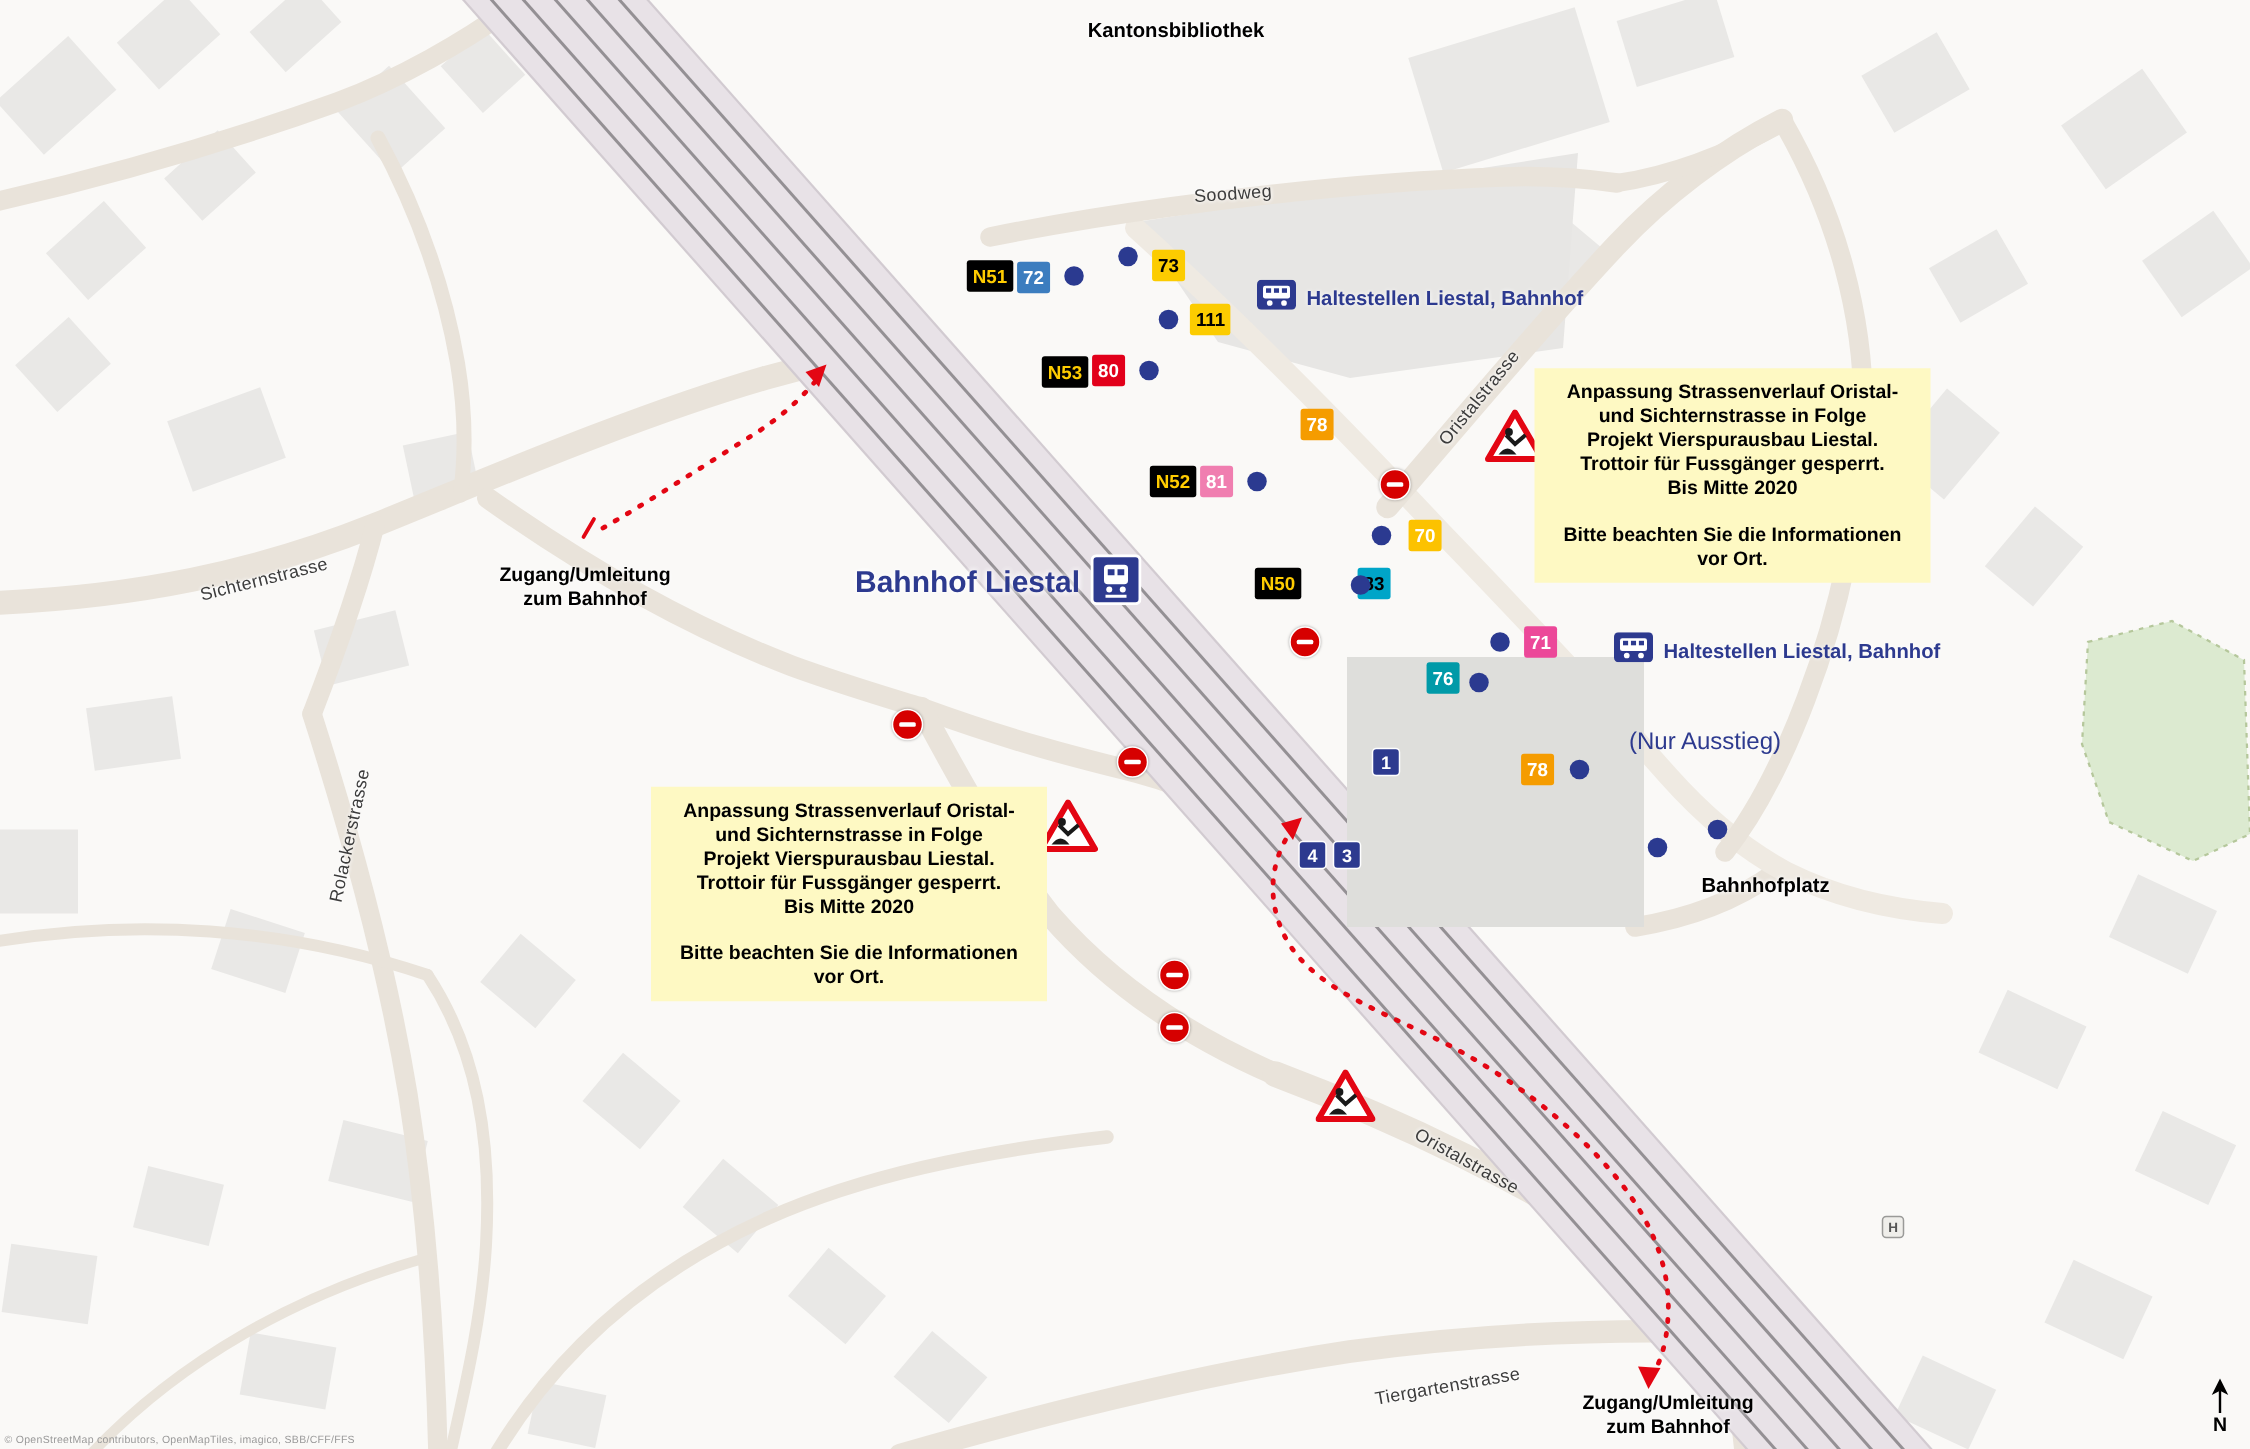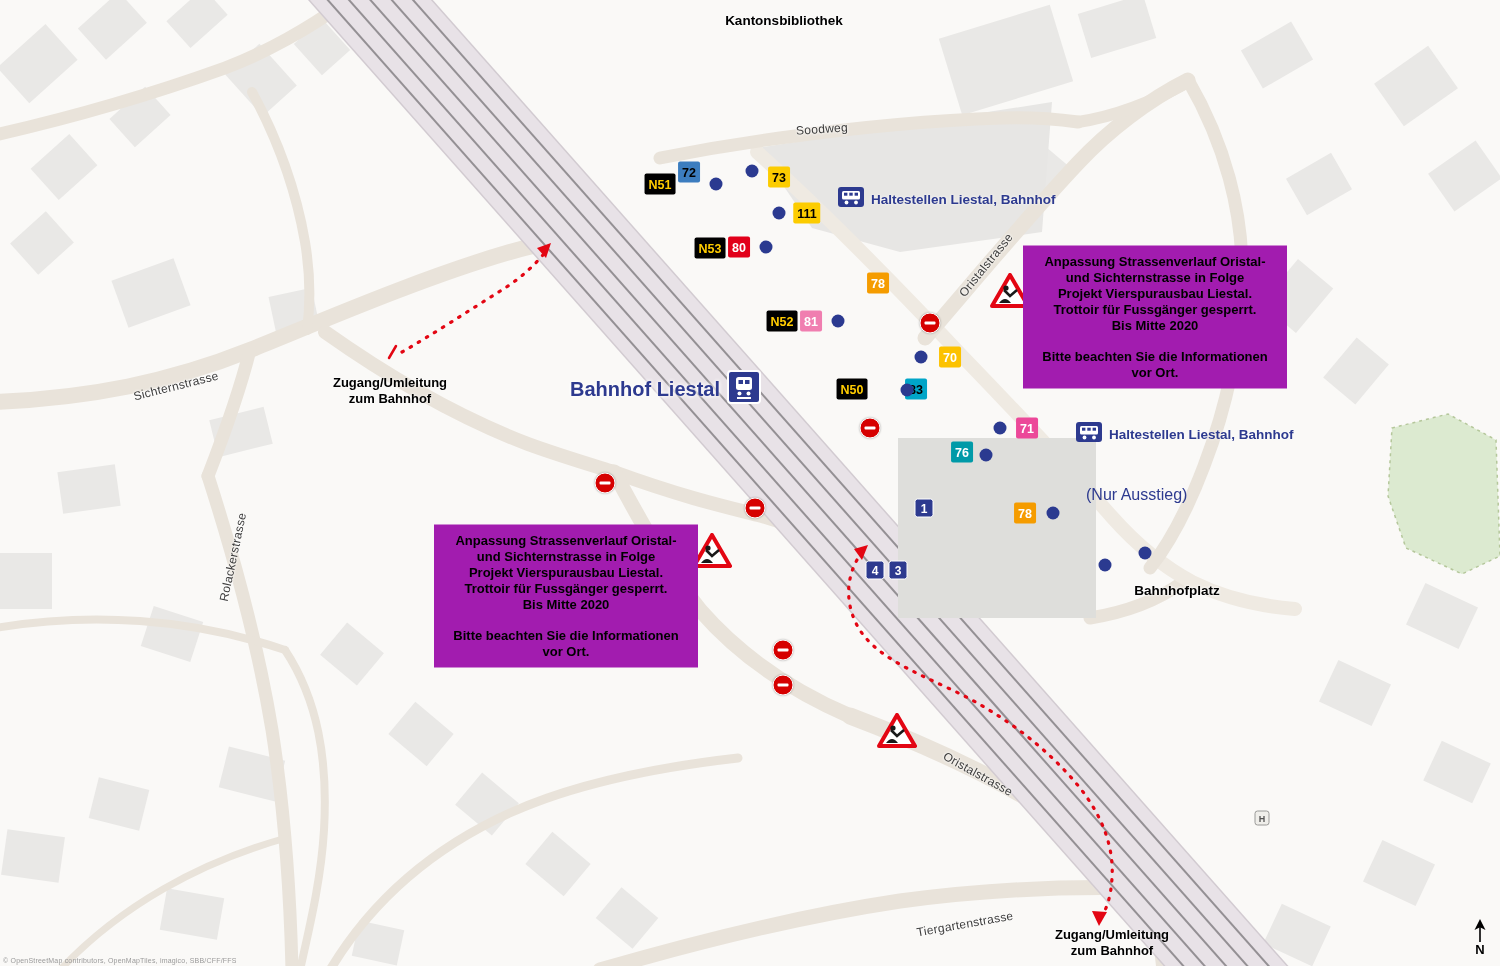--- a/index.html
+++ b/index.html
@@ -28,21 +28,21 @@
     white-space:nowrap;letter-spacing:.3px;text-shadow:0 0 3px #fff,0 0 3px #fff;}
   .poi{position:absolute;transform:translate(-50%,-50%);font-size:13.5px;font-weight:bold;color:#000;
     white-space:nowrap;text-shadow:0 0 3px #fff,0 0 3px #fff;}
 
   .station-title{position:absolute;transform:translateY(-50%);font-size:20px;font-weight:bold;color:#2d3a8f;
     white-space:nowrap;text-shadow:0 0 4px #fff,0 0 4px #fff;}
   .stoprow{position:absolute;transform:translateY(-50%);display:flex;align-items:center;gap:7px;}
   .stoprow .lbl{font-size:13.5px;font-weight:bold;color:#2d3a8f;white-space:nowrap;text-shadow:0 0 3px #fff;}
   .ausstieg{position:absolute;transform:translateY(-50%);font-size:16px;color:#2d3a8f;white-space:nowrap;}
 
-  .notice{position:absolute;transform:translate(-50%,-50%);width:252px;background:#a21caf;padding:8px 6px;
+  .notice{position:absolute;transform:translate(-50%,-50%);width:252px;background:#fef9c3;padding:8px 6px;
     font-size:13px;font-weight:bold;line-height:16px;text-align:center;color:#000;}
   .notice .gap{height:15px;}
   .zugang{position:absolute;transform:translate(-50%,-50%);font-size:13px;font-weight:bold;line-height:16px;
     text-align:center;color:#000;white-space:nowrap;text-shadow:0 0 3px #fff;}
 
   .hsign{position:absolute;transform:translate(-50%,-50%);width:15px;height:15px;background:#efeeea;
     border:1px solid #9a9a98;border-radius:3px;display:flex;align-items:center;justify-content:center;
     font-size:9px;font-weight:bold;color:#555;box-sizing:border-box;}
 
   .compass{position:absolute;display:flex;flex-direction:column;align-items:center;color:#000;}
@@ -195,21 +195,21 @@
         <rect x="16.6" y="5.7" width="3.4" height="3" fill="#2d3a8f"></rect>
         <circle cx="8.5" cy="15.5" r="1.9" fill="#fff"></circle>
         <circle cx="18" cy="15.5" r="1.9" fill="#fff"></circle>
       </svg>
     </span>
     <span class="lbl">Haltestellen Liestal, Bahnhof</span>
   </div>
   <div class="ausstieg" style="left:1086px;top:495px">(Nur Ausstieg)</div>
 
   <div class="badge" style="left: 660px; top: 184px; background-color: rgb(0, 0, 0); color: rgb(255, 204, 0);">N51</div>
-  <div class="badge" style="left: 689px; top: 172px; background-color: rgb(60, 125, 191); color: #000000;">72</div>
+  <div class="badge" style="left: 689px; top: 185px; background-color: rgb(60, 125, 191); color: #ffffff;">72</div>
   <div class="badge" style="left: 779px; top: 177px; background-color: rgb(252, 204, 0); color: rgb(0, 0, 0);">73</div>
   <div class="badge" style="left: 807px; top: 213px; background-color: rgb(252, 204, 0); color: rgb(0, 0, 0);">111</div>
   <div class="badge" style="left: 710px; top: 248px; background-color: rgb(0, 0, 0); color: rgb(255, 204, 0);">N53</div>
   <div class="badge" style="left: 739px; top: 247px; background-color: rgb(226, 0, 26); color: rgb(255, 255, 255);">80</div>
   <div class="badge" style="left: 878px; top: 283px; background-color: rgb(245, 156, 0); color: rgb(255, 255, 255);">78</div>
   <div class="badge" style="left: 782px; top: 321px; background-color: rgb(0, 0, 0); color: rgb(255, 204, 0);">N52</div>
   <div class="badge" style="left: 811px; top: 321px; background-color: rgb(240, 126, 176); color: rgb(255, 255, 255);">81</div>
   <div class="badge" style="left: 950px; top: 357px; background-color: rgb(252, 194, 0); color: rgb(255, 255, 255); text-align: right;">70</div>
   <div class="badge" style="left: 852px; top: 389px; background-color: rgb(0, 0, 0); color: rgb(255, 204, 0);">N50</div>
   <div class="badge" style="left: 881px; top: 389px; background-color: rgb(0, 165, 200); color: #000000; margin-left: 35px;">83</div>

